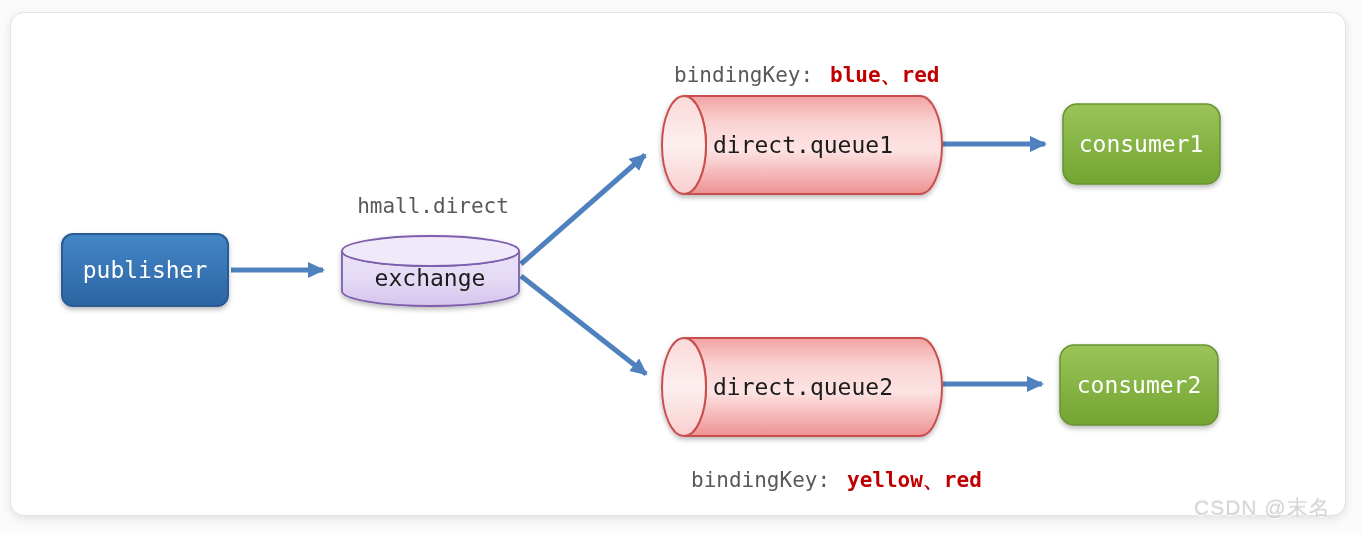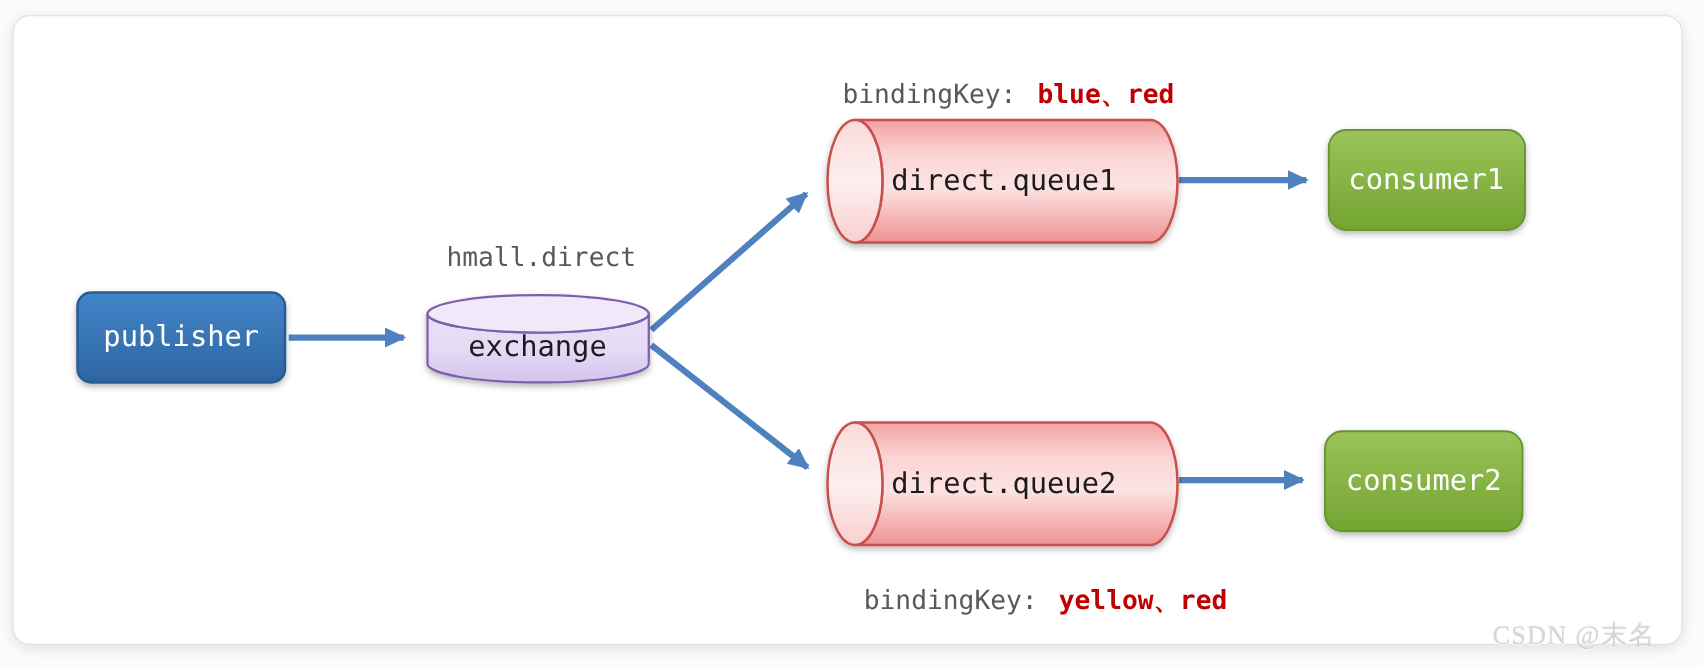--- a/index.html
+++ b/index.html
@@ -42,21 +42,21 @@
     font-family: "DejaVu Sans Mono", "Liberation Mono", monospace;
     font-size: 21px;
   }
   tspan.bk-value {
     font-weight: bold;
   }
   .watermark {
     position: absolute;
     left: 1194px;
     top: 494px;
-    font-family: Liberation Serif, serif;
+    font-family: Liberation Sans, sans-serif;
     font-size: 21px;
     letter-spacing: 1px;
     color: rgba(202,202,202,0.78);
     text-shadow: 0 1px 1px rgba(255,255,255,0.95), 0 -1px 1px rgba(140,140,140,0.18);
     white-space: nowrap;
   }
 </style>
 </head>
 <body>
 

